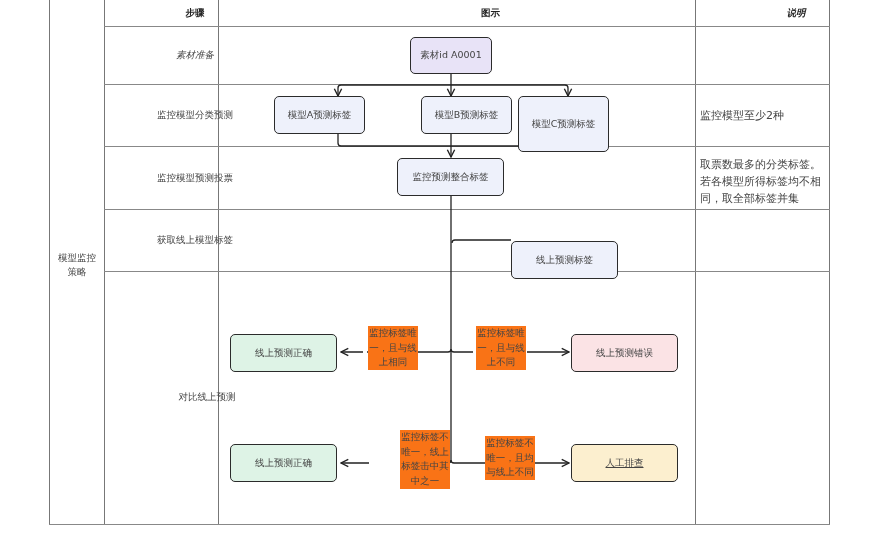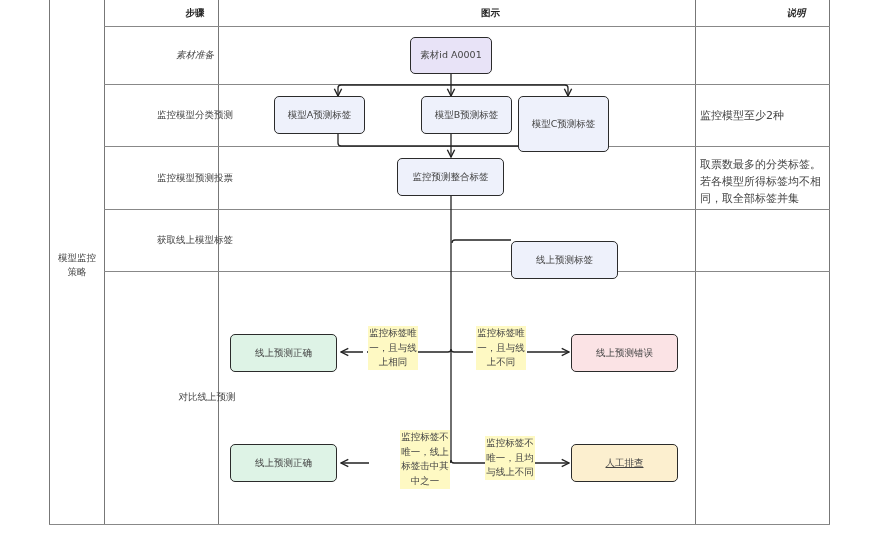--- a/index.html
+++ b/index.html
@@ -7,21 +7,21 @@
          font-family:"DejaVu Sans","Liberation Sans",sans-serif; color:#333; }
   .vline { position:absolute; width:1px; background:#777; }
   .hline { position:absolute; height:1px; background:#888; }
   .cell-text { position:absolute; display:flex; align-items:center; justify-content:center;
                text-align:center; font-size:9.5px; color:#444; line-height:1.45;padding-left:34px; }
   .hdr { font-weight:bold; color:#222; font-size:9.5px; }
   .note { position:absolute; font-size:11px; color:#444; line-height:1.55; }
   .node { position:absolute; box-sizing:border-box; border:1.4px solid #2b2b2b; border-radius:5px;
           display:flex; align-items:center; justify-content:center; font-size:9.5px; color:#444; }
   .edge-label { position:absolute; font-size:9.5px; color:#444; text-align:center; line-height:1.55;
-                background:#fef9c3;font-family:Liberation Serif, serif; }
+                background:#f97316;font-family:Liberation Serif, serif; }
   svg.flow { position:absolute; left:0; top:0; }
 </style>
 </head>
 <body>
 
 <div class="vline" style="left:49px;top:0;height:525px;"></div>
 <div class="vline" style="left:104px;top:0;height:525px;"></div>
 <div class="vline" style="left:218px;top:0;height:525px;"></div>
 <div class="vline" style="left:695px;top:0;height:525px;"></div>
 <div class="vline" style="left:829px;top:0;height:525px;"></div>

